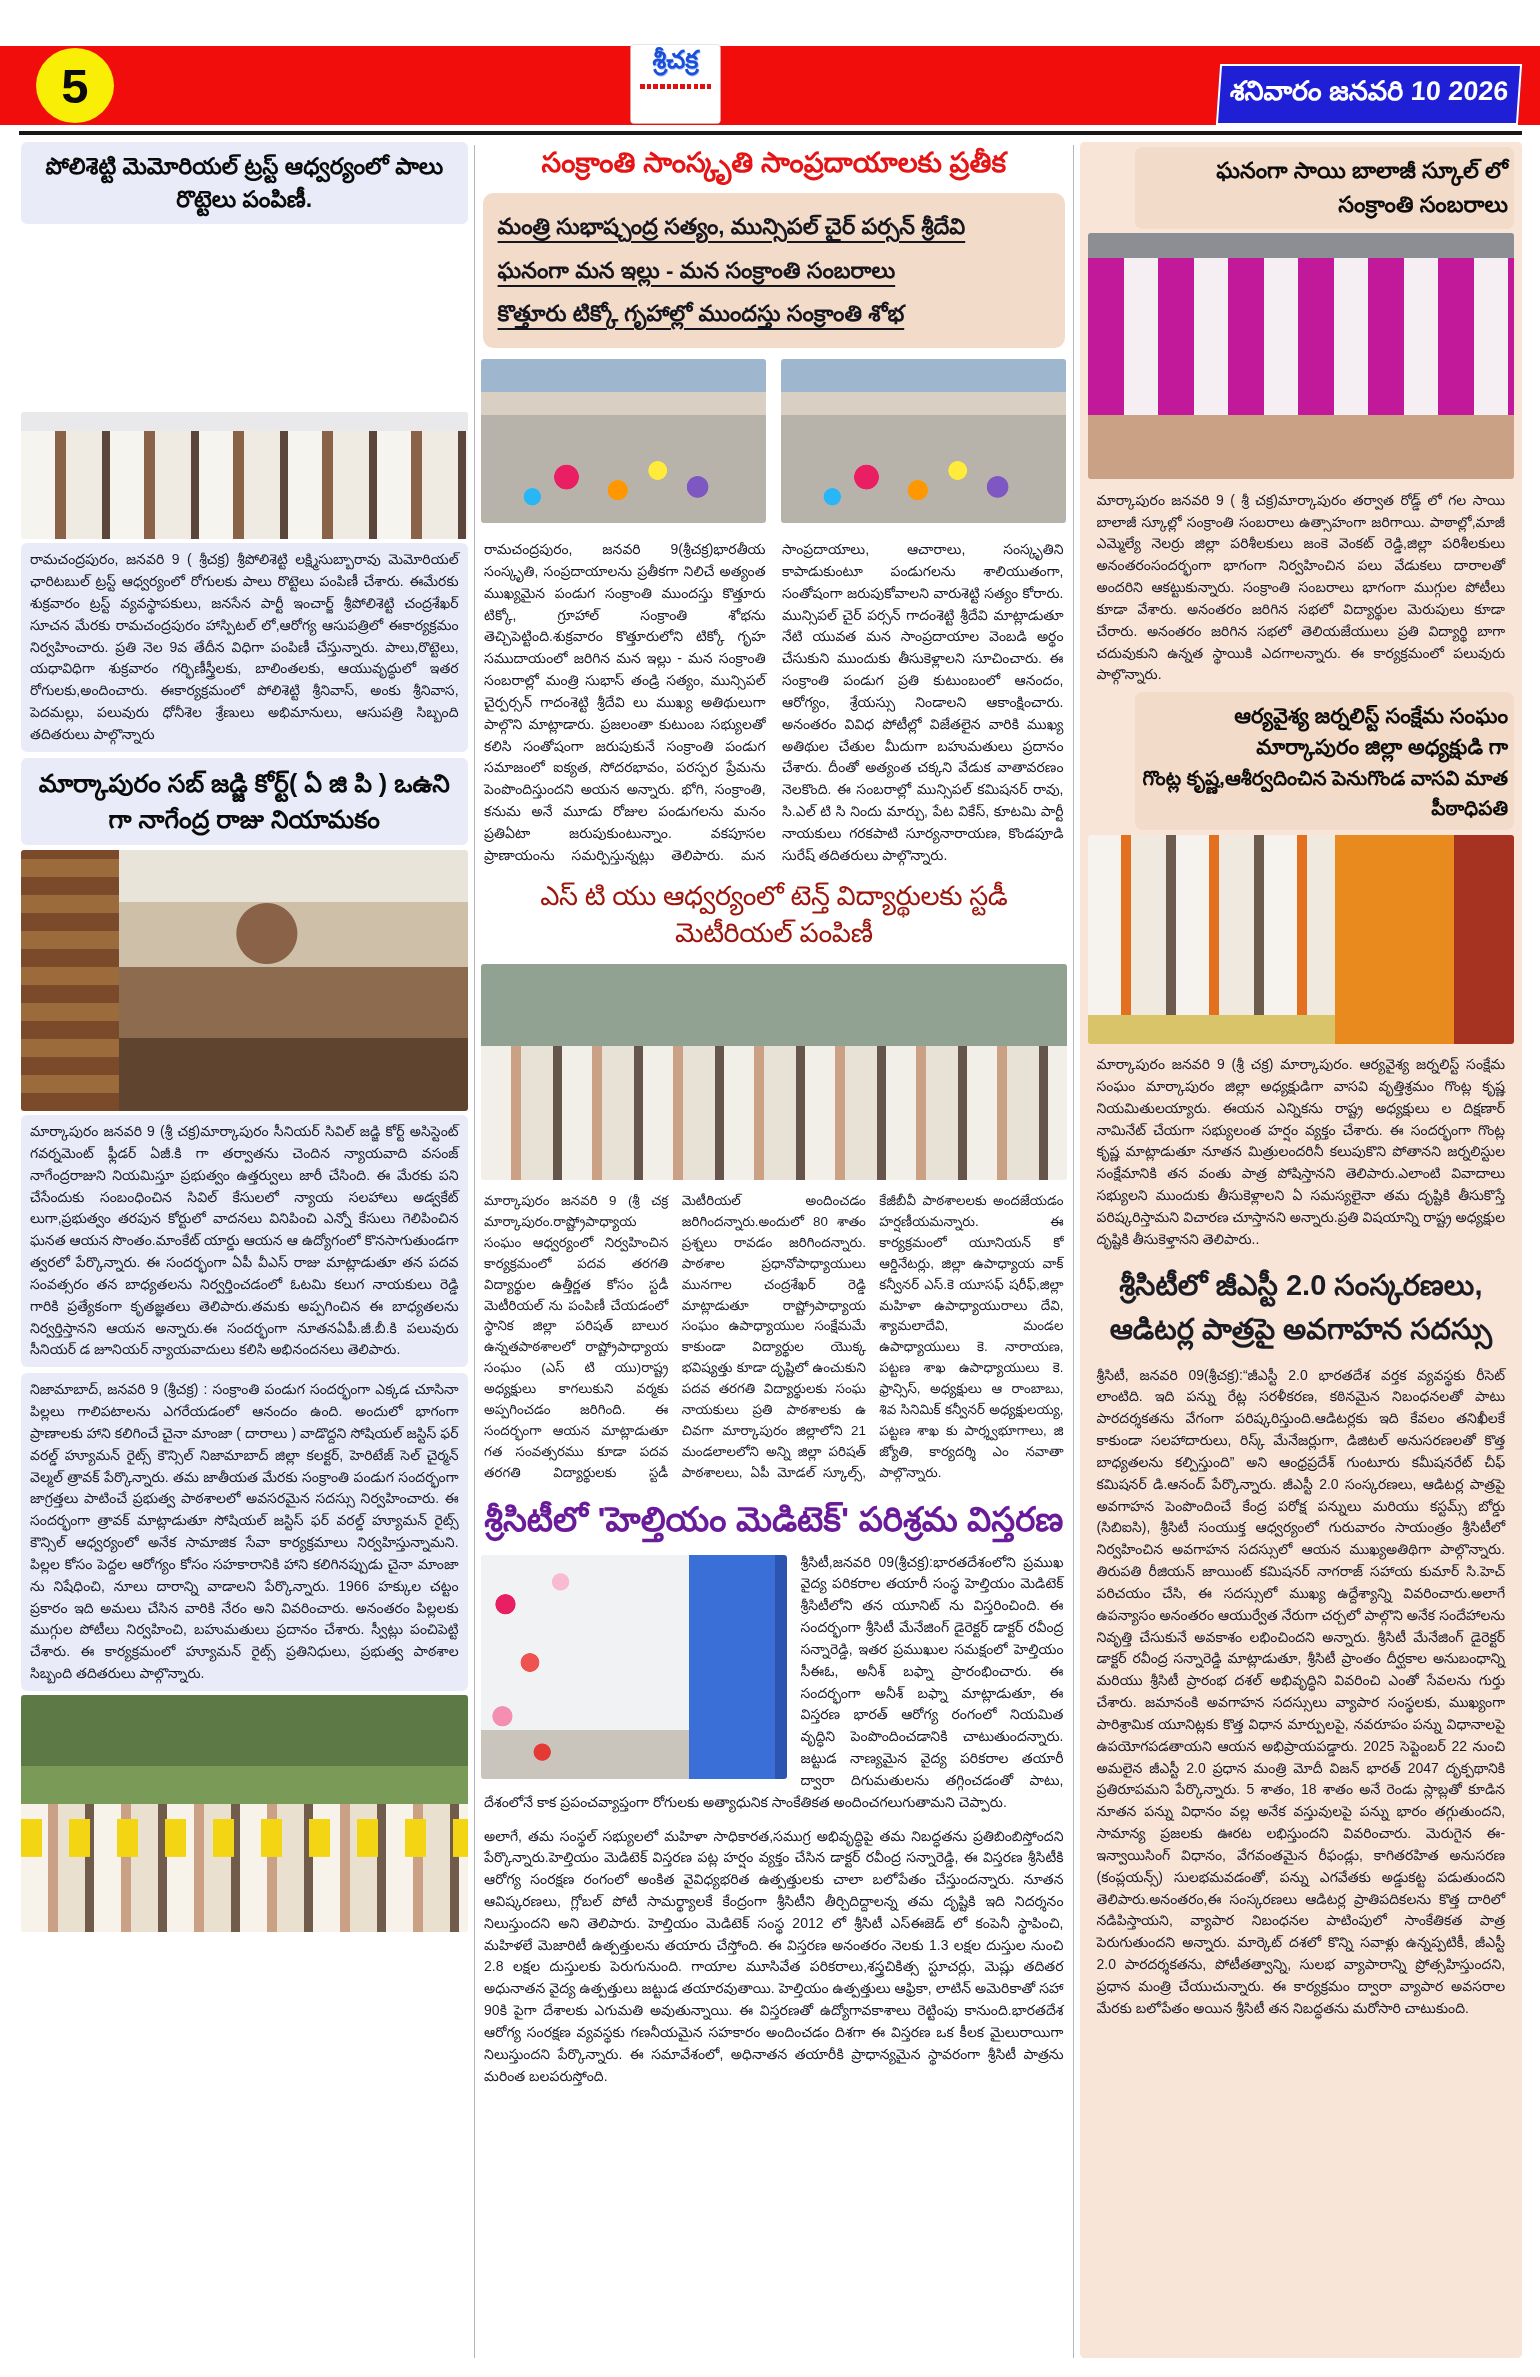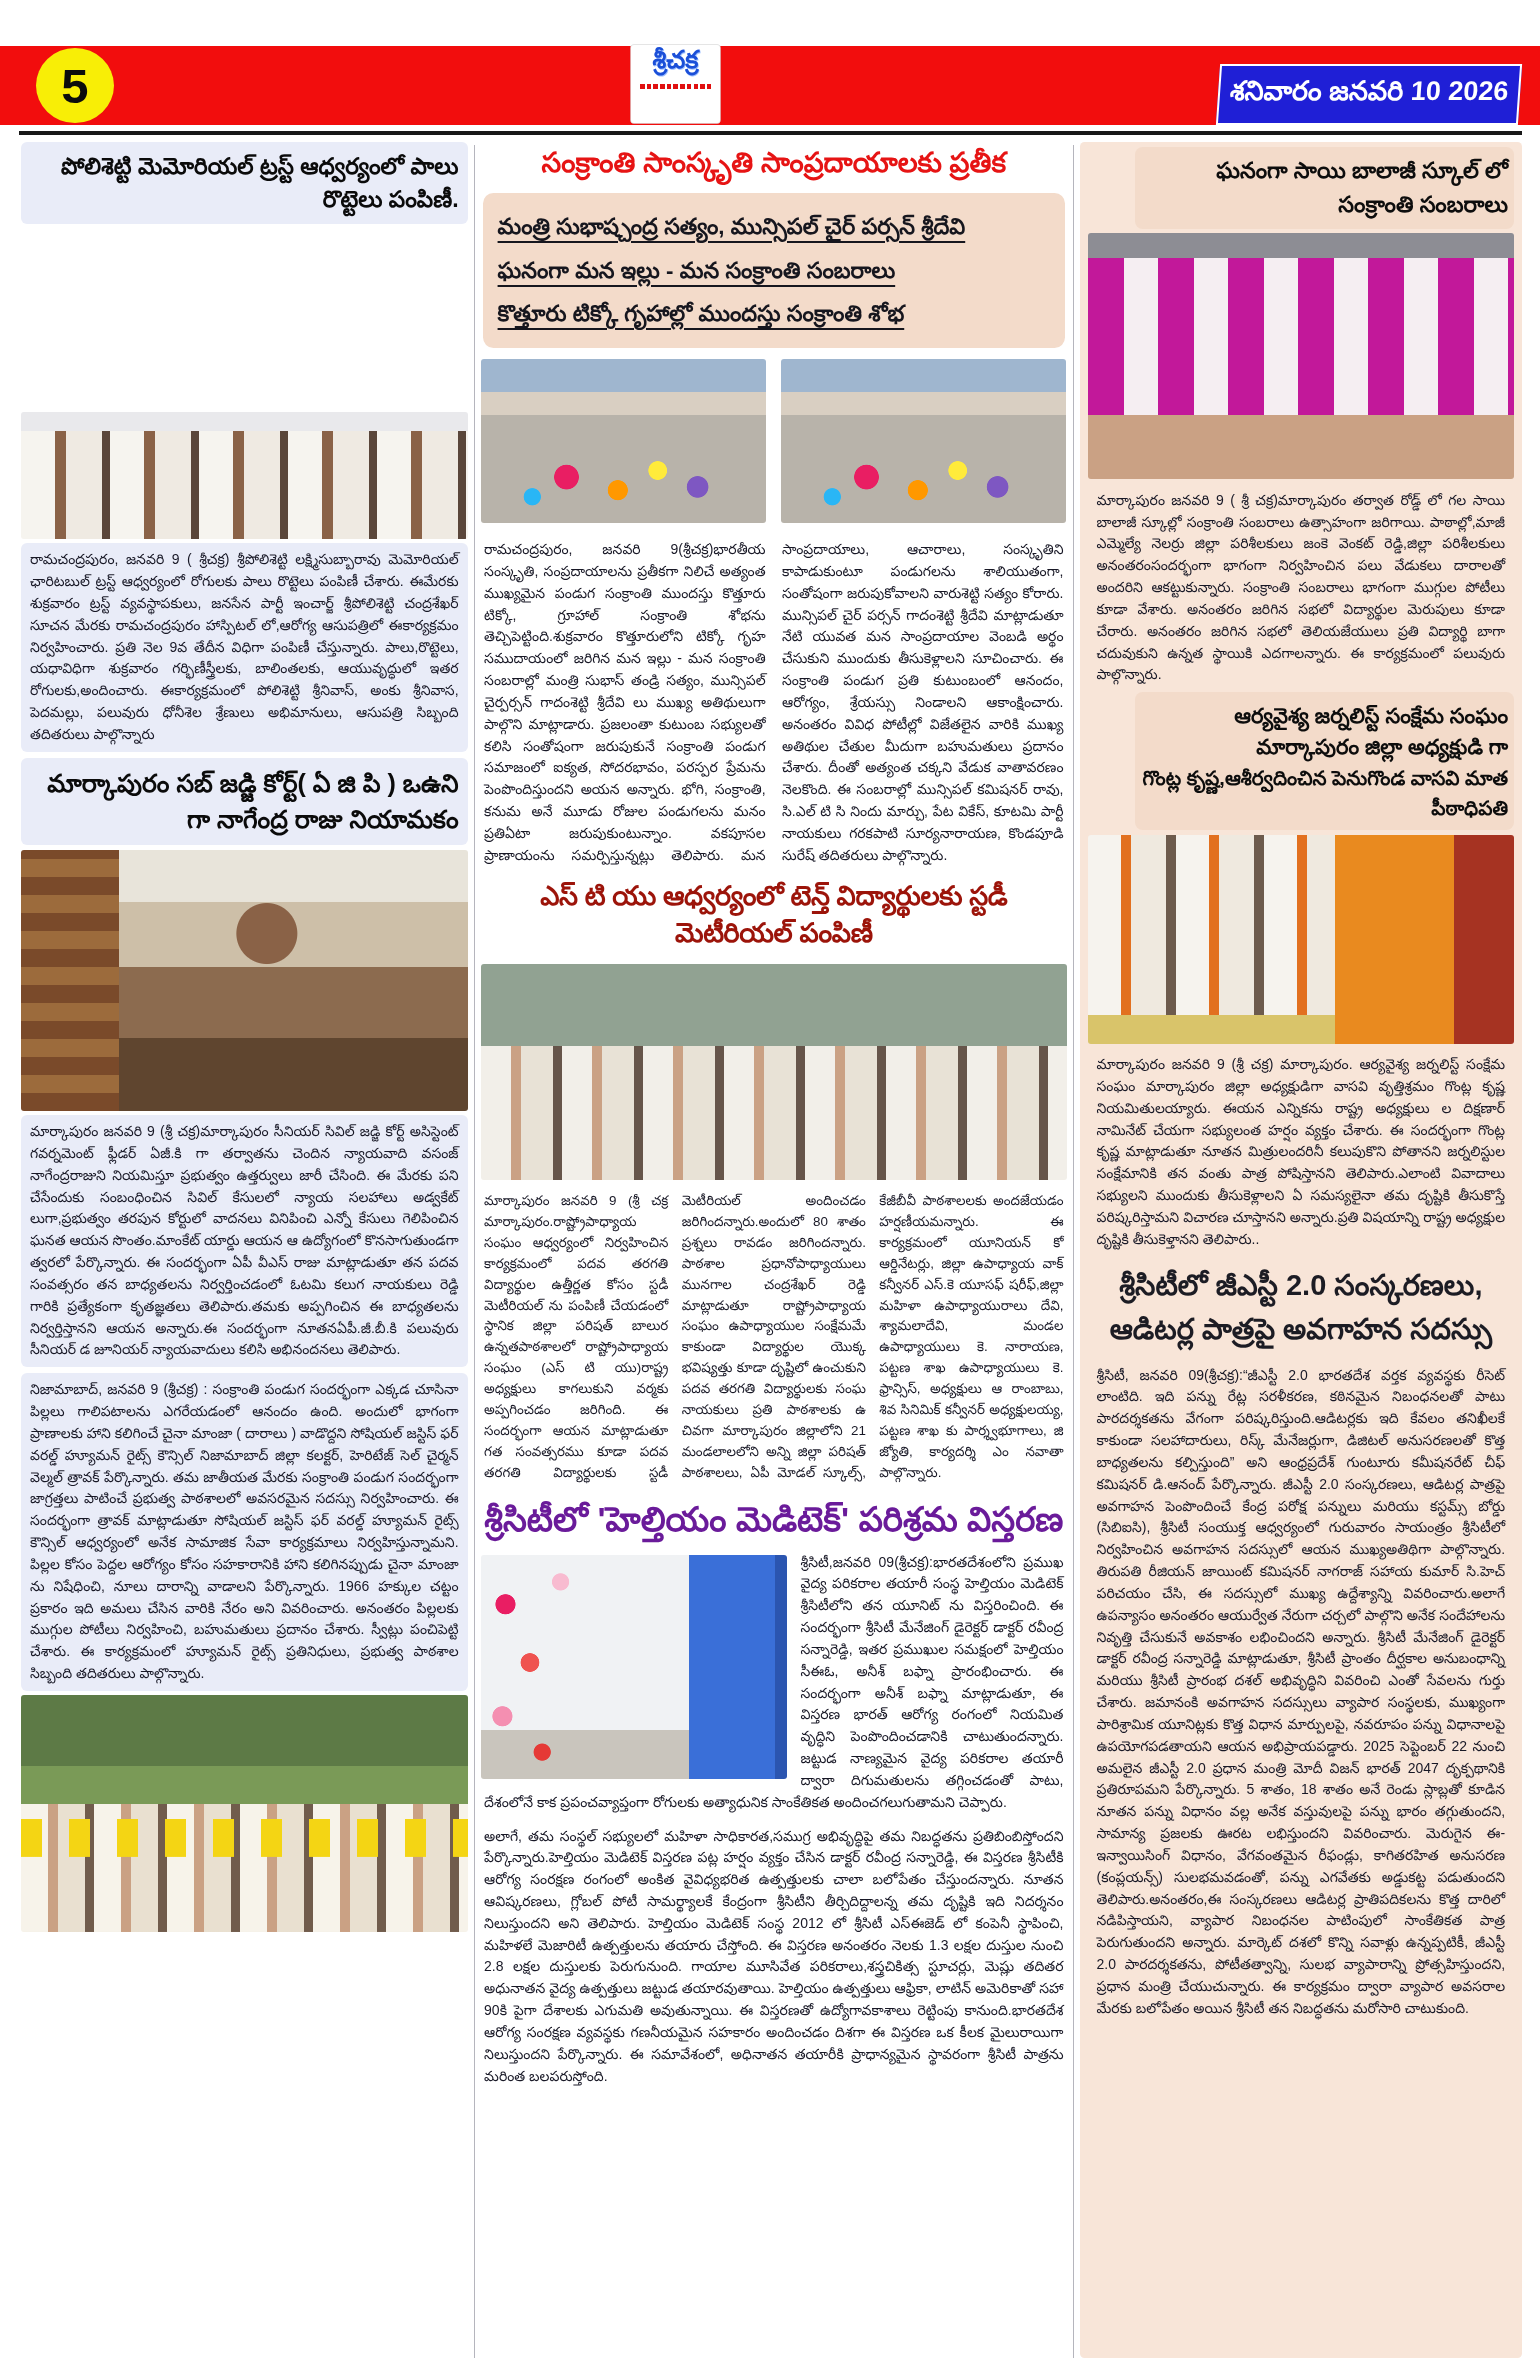--- a/index.html
+++ b/index.html
@@ -21,30 +21,30 @@
   
   .cols{position:absolute;top:142px;left:21px;right:19.4px;bottom:19.4px;display:flex;}
   .vdiv{width:1.5px;background:#b5b5bd;margin:3px 6px 0 6px;}
   .col{overflow:hidden;height:100%;}
   .col.left{width:447px;}
   .col.center{width:586px;}
   .col.right{width:442px;background:#f8e5d8;padding:4.5px 7.5px;box-sizing:border-box;border-radius:4.5px;}
   
   .lav{background:#e9ecf8;border-radius:6px;}
   .head-black{font-weight:bold;color:#0b0b0b;}
-  .h-left{font-size:23px;line-height:1.45;padding:7.5px 9px;text-align:right;}
+  .h-left{font-size:23px;line-height:1.45;padding:7.5px 9px;text-align:center;}
   .body-txt{font-size:14px;line-height:1.56;text-align:justify;color:#181826;padding:6px 9px;}
   .center .body-txt{padding:6px 3px;}
   .red-head{color:#e61414;font-weight:bold;font-size:28px;text-align:center;padding:4.5px 0 1.5px 0;}
   .subbox{background:#f3dbca;border-radius:10.4px;margin:6px 1.5px;padding:12px 15px;
           font-size:22.4px;font-weight:bold;color:#16161e;line-height:1.95;
           text-decoration:underline;text-underline-offset:6.7px;text-decoration-thickness:1.5px;}
   .two-col{column-count:2;column-gap:16.4px;}
   .three-col{column-count:3;column-gap:13.4px;font-size:13.4px;}
-  .stu-head{color:#9c140a;font-weight:700;font-size:27px;text-align:center;padding:9px 0 4.5px 0;letter-spacing:-0.4px;}
+  .stu-head{color:#9c140a;font-weight:400;font-size:27px;text-align:center;padding:9px 0 4.5px 0;letter-spacing:-0.4px;}
   .helt-head{color:#6a1b9a;font-weight:900;font-size:34px;text-align:center;padding:10.4px 0 4.5px 0;}
   .peach-head{background:#f3dbca;border-radius:7.5px;padding:7.5px 6px;text-align:right;margin-left:47px;}
   .peach-head .l1{font-size:22.4px;font-weight:bold;color:#0d0d0d;line-height:1.5;}
   .peach-head .l2{font-size:20px;font-weight:bold;color:#0d0d0d;line-height:1.5;}
   .gst-head{font-size:29px;font-weight:900;color:#1c1c24;text-align:center;line-height:1.5;padding:7.5px 0;}
   
   .ph{border-radius:3px;position:relative;overflow:hidden;margin:4.5px 0;}
   .ph-hosp1{height:179px;background:
       linear-gradient(180deg,#e3e6e8 0 22%,transparent 22%),
       repeating-linear-gradient(90deg,#f3f1ec 0 28px,#caa184 28px 39px,#ececе4 39px 69px,#6d5b4d 69px 78px),

